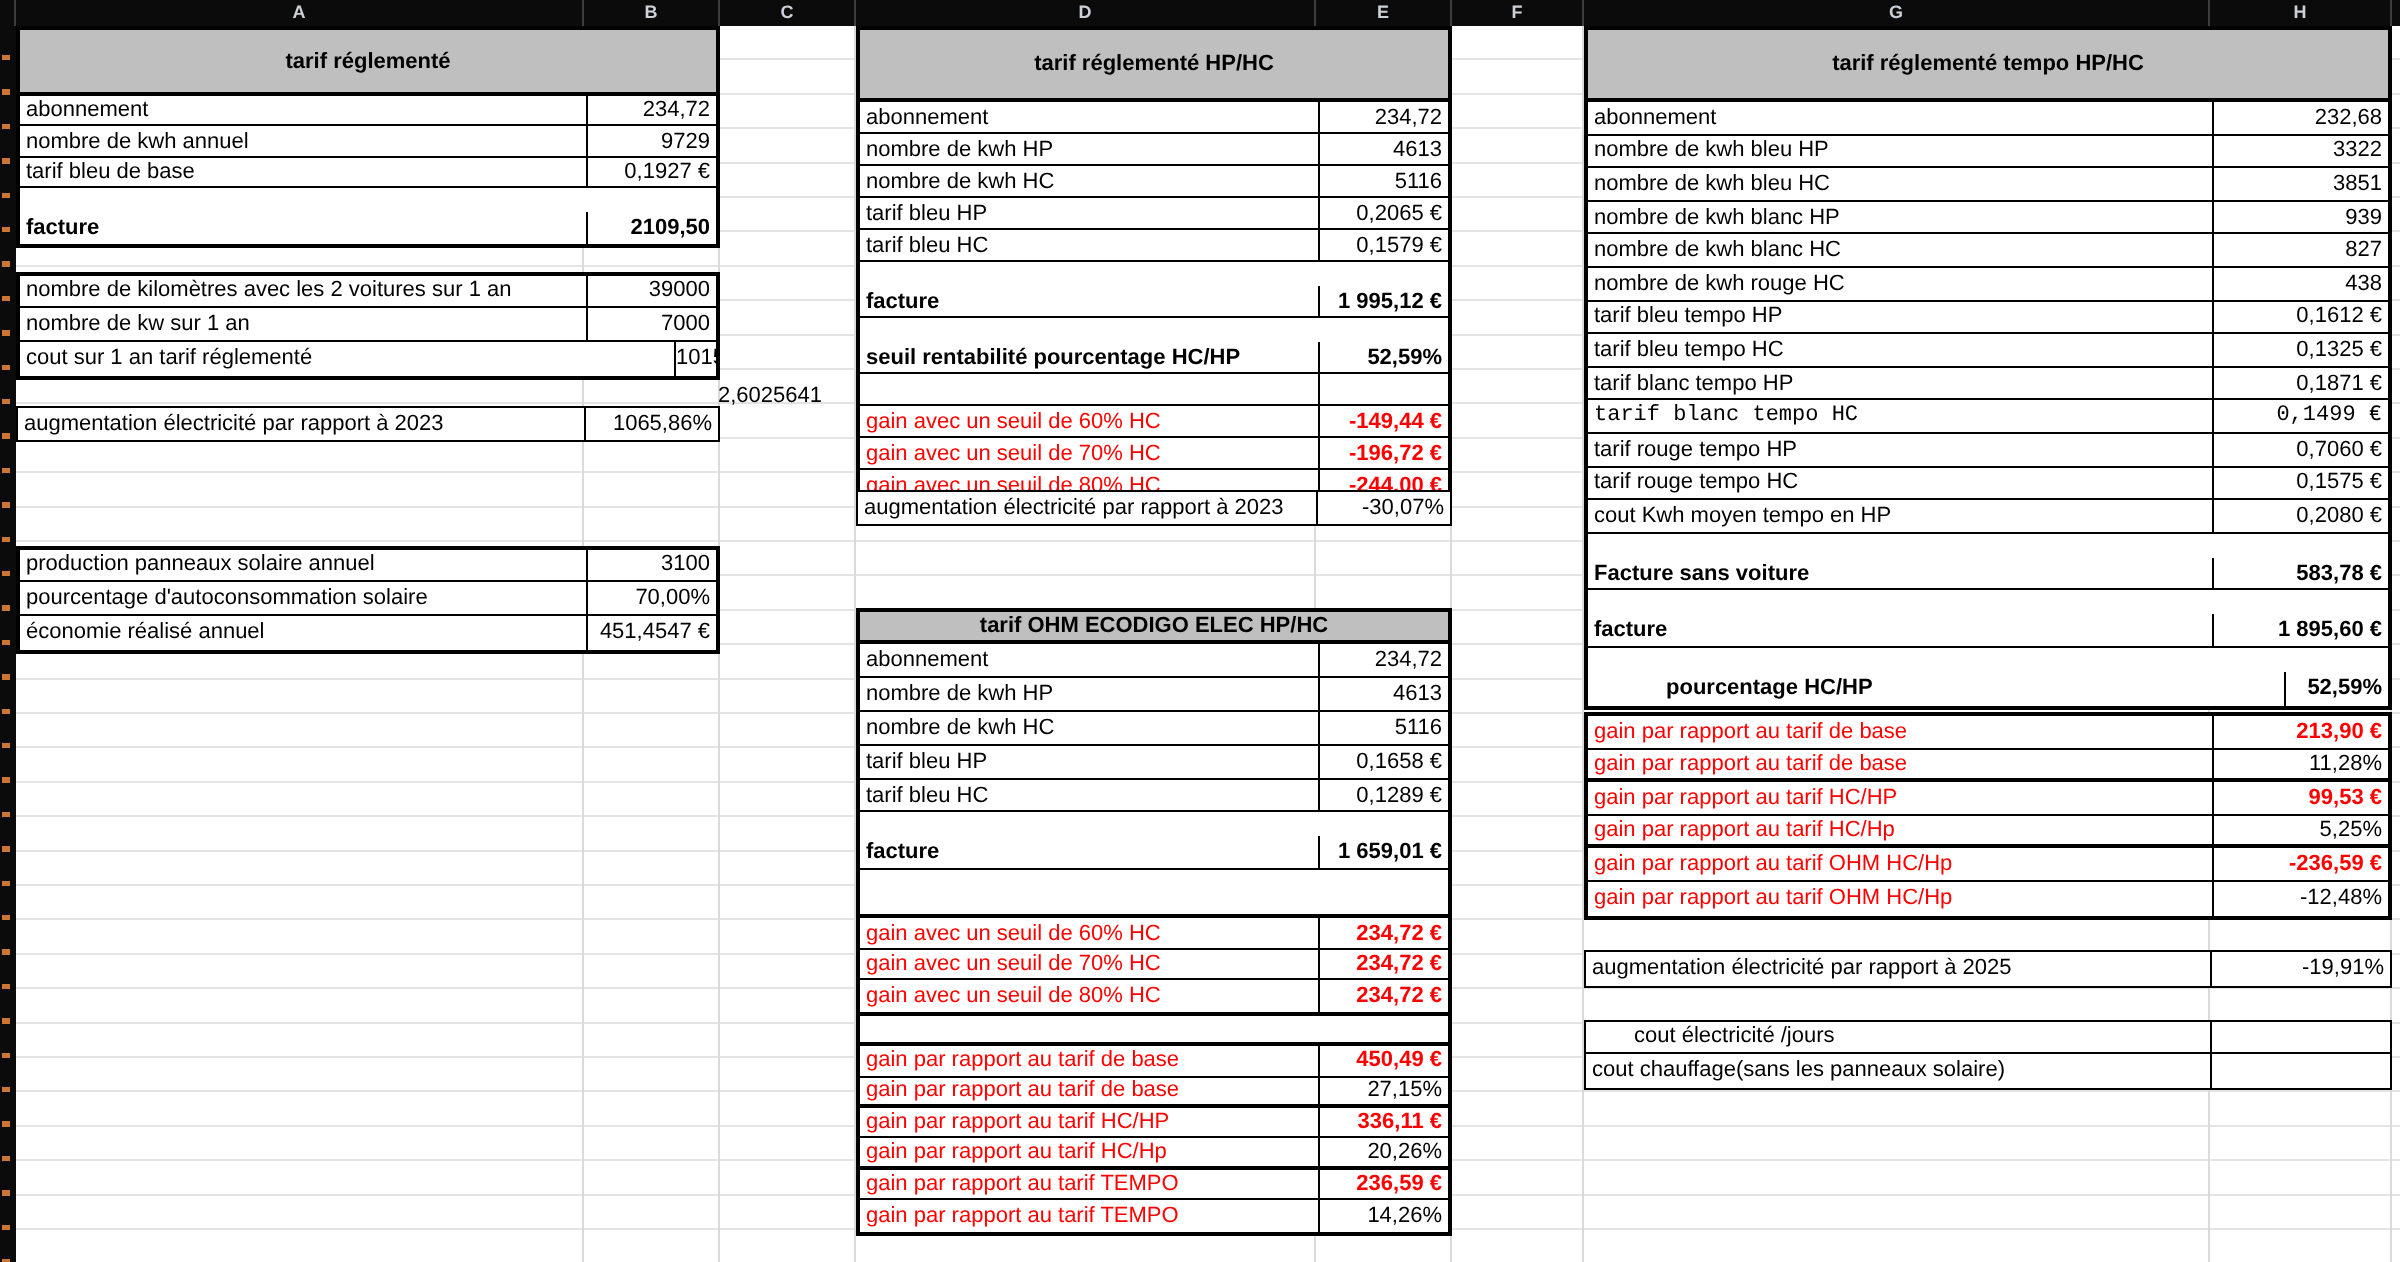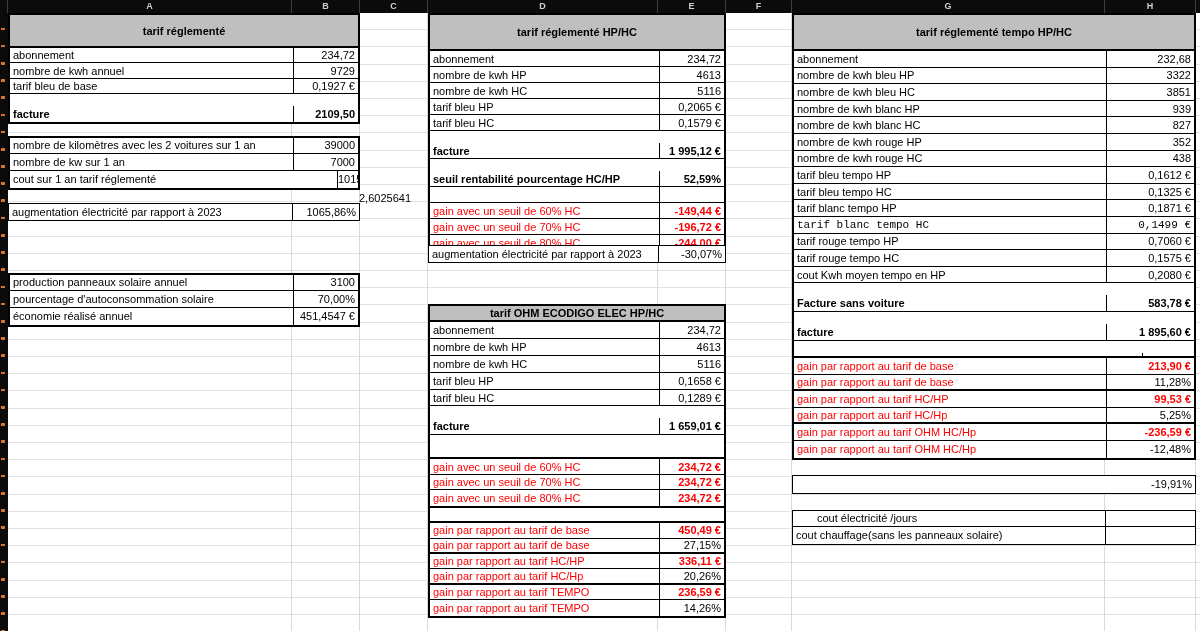--- a/index.html
+++ b/index.html
@@ -275,24 +275,20 @@
       </div>
       <div class="row" style="height: 16.6px;">
         <div class="lab" style="width: 313px;">nombre de kwh blanc HP</div>
         <div class="val">939</div>
       </div>
       <div class="row" style="height: 16.6px;">
         <div class="lab" style="width: 313px;">nombre de kwh blanc HC</div>
         <div class="val">827</div>
       </div>
       <div class="row" style="height: 16.6px;">
-        <div class="lab" style="width: 313px;">nombre de kwh rouge HP</div>
-        <div class="val">352</div>
-      </div>
-      <div class="row" style="height: 16.6px;">
         <div class="lab" style="width: 313px;">nombre de kwh rouge HC</div>
         <div class="val">438</div>
       </div>
       <div class="row" style="height: 16.6px;">
         <div class="lab" style="width: 313px;">tarif bleu tempo HP</div>
         <div class="val">0,1612 €</div>
       </div>
       <div class="row" style="height: 16.6px;">
         <div class="lab" style="width: 313px;">tarif bleu tempo HC</div>
         <div class="val">0,1325 €</div>
@@ -351,20 +347,21 @@
         <div class="lab" style="width: 313px;">gain par rapport au tarif OHM HC/Hp</div>
         <div class="val">-236,59 €</div>
       </div>
       <div class="row f-rp last" style="height: 16.6px;">
         <div class="lab" style="width: 313px;">gain par rapport au tarif OHM HC/Hp</div>
         <div class="val">-12,48%</div>
       </div>
     </div>
   <div class="block thinbox" style="left:792px;top:475px;width:404px">
       <div class="row last" style="height: 16.6px;">
+        <div class="lab" style="width: 313px;">augmentation électricité par rapport à 2025</div>
         <div class="val">-19,91%</div>
       </div>
     </div>
   <div class="block thinbox" style="left:792px;top:509.5px;width:404px">
       <div class="row" style="height: 16.6px;">
         <div class="lab" style="width: 313px; padding-left: 24px;">cout électricité /jours</div>
         <div class="val"></div>
       </div>
       <div class="row last" style="height: 16.6px;">
         <div class="lab" style="width: 313px;">cout chauffage(sans les panneaux solaire)</div>

